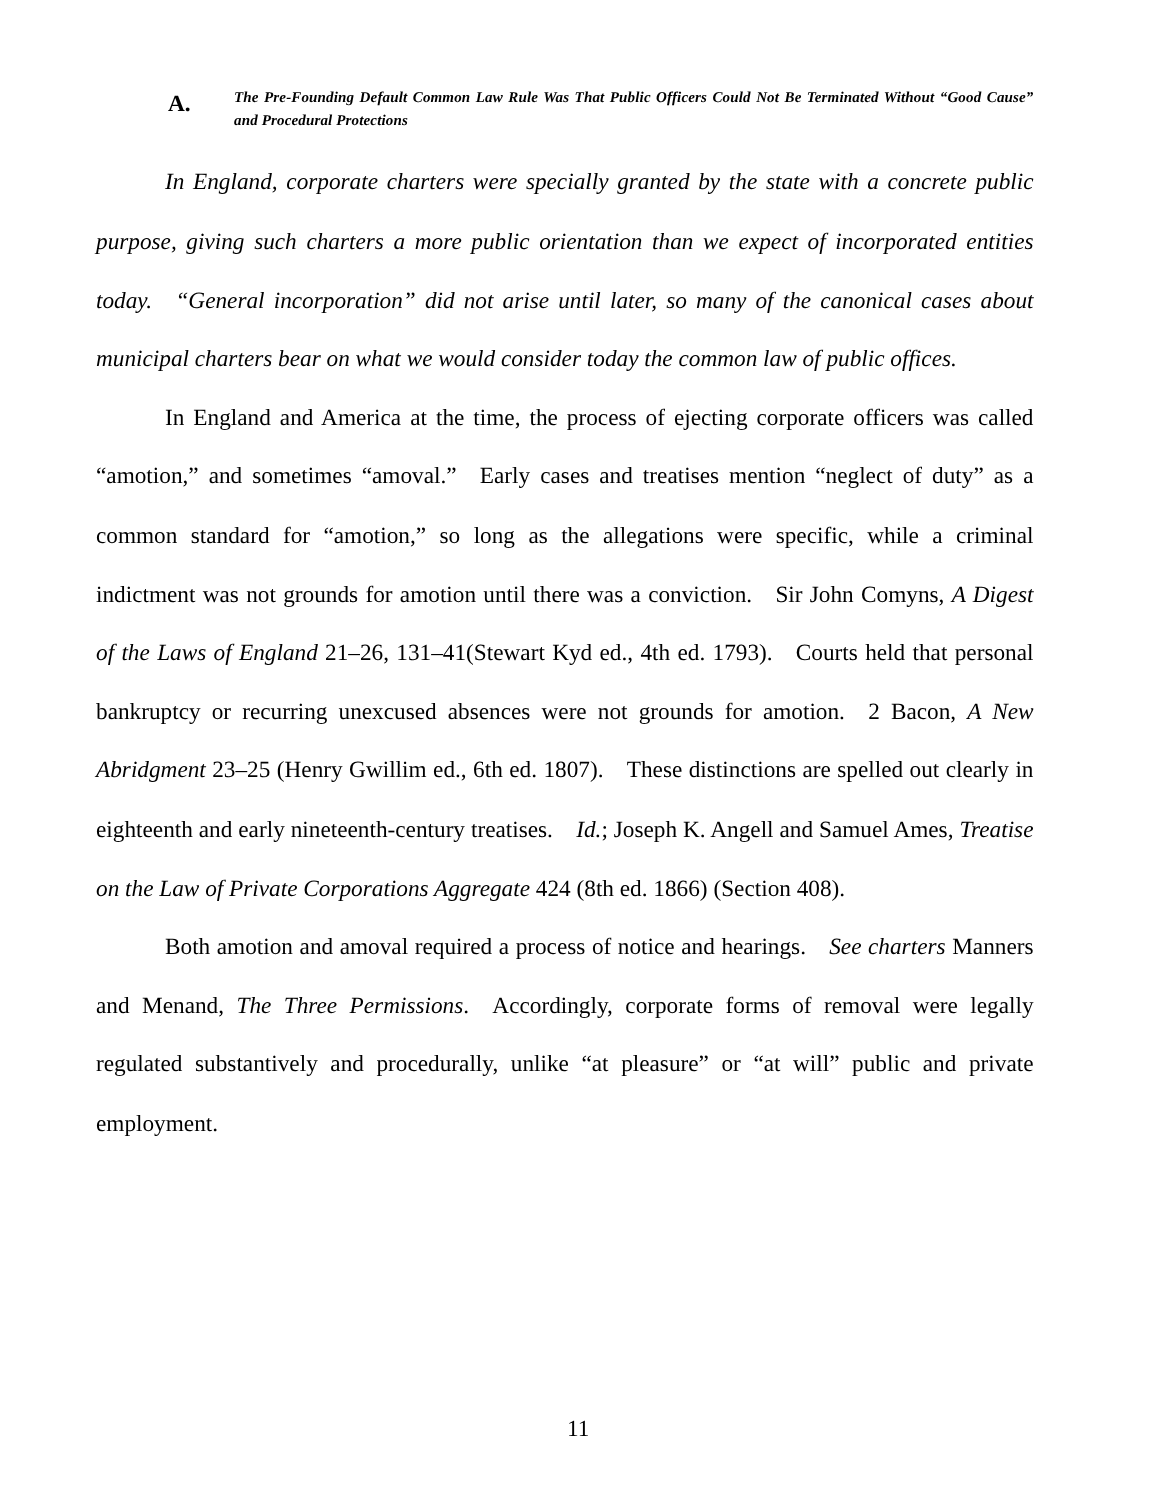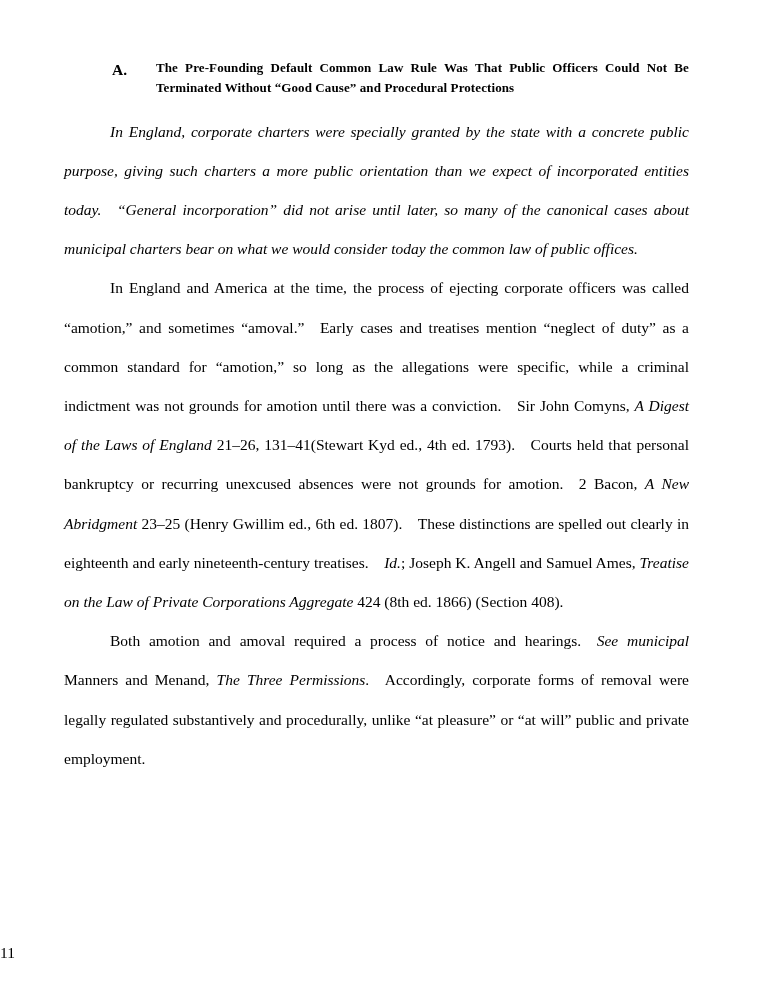--- a/index.html
+++ b/index.html
@@ -34,25 +34,26 @@
   }
   .heading-letter {
     font-weight: bold;
     font-size: 15.5px;
     width: 44px;
     flex: 0 0 44px;
     line-height: 1.52;
   }
   .heading-text {
     font-weight: bold;
-    font-size: 13px;
+    font-size: 10px;
     line-height: 1.52;
     text-align: justify;
     flex: 1 1 auto;
     letter-spacing: 0.1px;
+    font-style: italic;
   }
   .body-p {
     font-size: 15.5px;
     line-height: 2.53;
     text-align: justify;
     text-indent: 46px;
     margin: 0;
     padding: 0;
     letter-spacing: 0.0px;
   }
@@ -61,33 +62,33 @@
     font-style: italic;
   }
   .body-p i, .body-p em {
     font-style: italic;
   }
   .page-number {
     position: absolute;
     left: 0;
     right: 0;
     top: 944px;
-    text-align: left;
+    text-align: center;
     font-size: 15.5px;
   }
 </style>
 </head>
 <body>
 
 <div class="page">
 
   <div class="heading-block">
     <div class="heading-letter">A.</div>
     <div class="heading-text">The Pre-Founding Default Common Law Rule Was That Public Officers Could Not Be Terminated Without “Good Cause” and Procedural Protections</div>
   </div>
 
   <p class="body-p first">In England, corporate charters were specially granted by the state with a concrete public purpose, giving such charters a more public orientation than we expect of incorporated entities today. “General incorporation” did not arise until later, so many of the canonical cases about municipal charters bear on what we would consider today the common law of public offices.</p>
   <p class="body-p">In England and America at the time, the process of ejecting corporate officers was called “amotion,” and sometimes “amoval.” Early cases and treatises mention “neglect of duty” as a common standard for “amotion,” so long as the allegations were specific, while a criminal indictment was not grounds for amotion until there was a conviction. Sir John Comyns, <i>A Digest of the Laws of England</i> 21–26, 131–41(Stewart Kyd ed., 4th ed. 1793). Courts held that personal bankruptcy or recurring unexcused absences were not grounds for amotion. 2 Bacon, <i>A New Abridgment</i> 23–25 (Henry Gwillim ed., 6th ed. 1807). These distinctions are spelled out clearly in eighteenth and early nineteenth-century treatises. <i>Id.</i>; Joseph K. Angell and Samuel Ames, <i>Treatise on the Law of Private Corporations Aggregate</i> 424 (8th ed. 1866) (Section 408).</p>
-  <p class="body-p">Both amotion and amoval required a process of notice and hearings. <i>See municipal</i> Manners and Menand, <i>The Three Permissions</i>. Accordingly, corporate forms of removal were legally regulated substantively and procedurally, unlike “at pleasure” or “at will” public and private employment.</p>
+  <p class="body-p">Both amotion and amoval required a process of notice and hearings. <i>See charters</i> Manners and Menand, <i>The Three Permissions</i>. Accordingly, corporate forms of removal were legally regulated substantively and procedurally, unlike “at pleasure” or “at will” public and private employment.</p>
 
 </div>
 
 <div class="page-number">11</div>
 
 </body></html>

